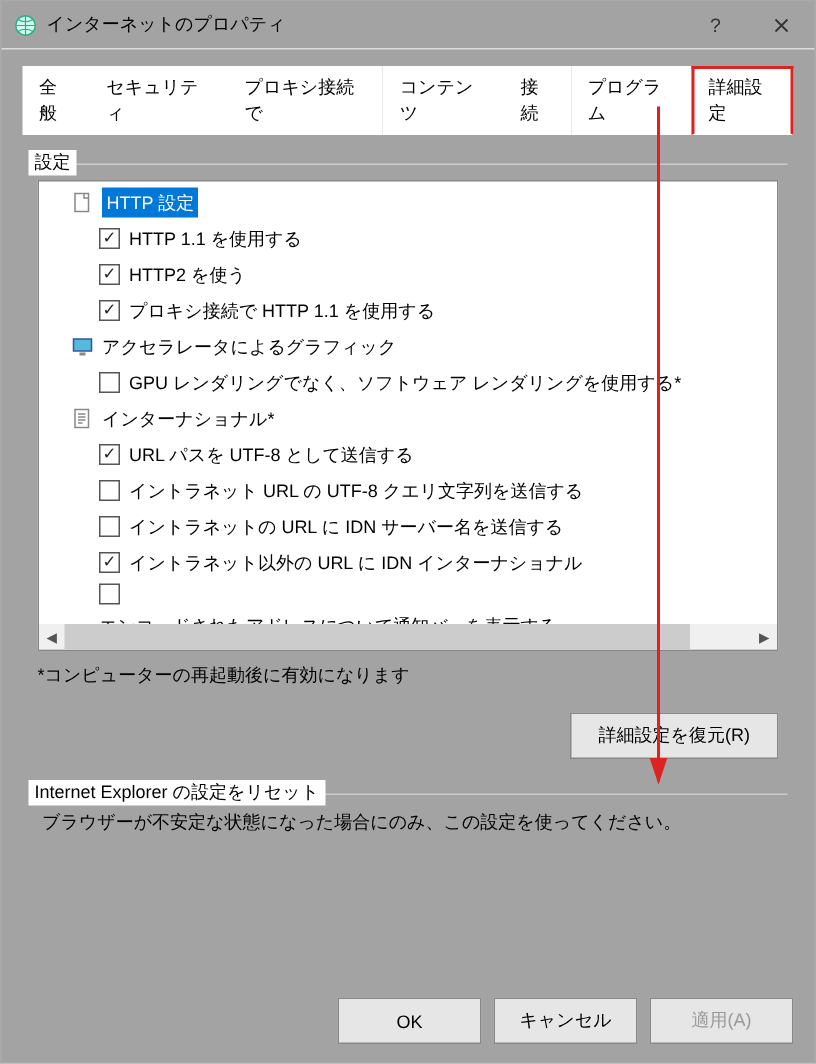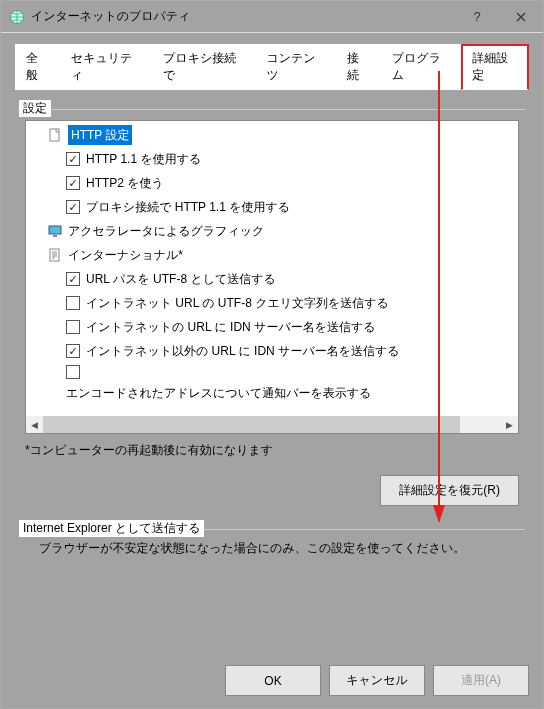--- a/index.html
+++ b/index.html
@@ -208,21 +208,21 @@
     }
     .reset-btn {
       border: 2px solid #d22;
       background: #e6e6e6;
       padding: 7px 18px;
       font-size: 12px;
       font-family: inherit;
     }
     .reset-note {
       font-size: 12px;
-      margin: 10px 20px;
+      margin: 10px 9px;
     }
     .footer {
       display: flex;
       justify-content: flex-end;
       gap: 8px;
       padding: 12px 14px;
     }
     .footer .btn-std { width: 96px; padding: 6px 0; text-align:center; }
     .arrow-overlay {
       position: absolute;
@@ -297,20 +297,25 @@
           <div class="tree-row header">
             <span class="indent1"></span>
             <span class="pic">
               <svg viewBox="0 0 14 14">
                   <rect x="1" y="2" width="12" height="8" fill="#5bd" stroke="#359"></rect>
                   <rect x="5" y="11" width="4" height="2" fill="#888"></rect>
                 </svg>
             </span>
             <span>アクセラレータによるグラフィック</span>
           </div>
+          <div class="tree-row">
+              <span class="indent2"></span>
+              <span class="cb"></span>
+              <span>GPU レンダリングでなく、ソフトウェア レンダリングを使用する*</span>
+            </div>
 
           <div class="tree-row header">
             <span class="indent1"></span>
             <span class="pic">
               <svg viewBox="0 0 14 14">
                   <rect x="2" y="1" width="9" height="12" fill="#fff" stroke="#888"></rect>
                   <path d="M4 4 h5 M4 6 h5 M4 8 h5 M4 10 h3" stroke="#888"></path>
                 </svg>
             </span>
             <span>インターナショナル*</span>
@@ -326,21 +331,21 @@
               <span>イントラネット URL の UTF-8 クエリ文字列を送信する</span>
             </div>
           <div class="tree-row">
               <span class="indent2"></span>
               <span class="cb"></span>
               <span>イントラネットの URL に IDN サーバー名を送信する</span>
             </div>
           <div class="tree-row">
               <span class="indent2"></span>
               <span class="cb">✓</span>
-              <span>イントラネット以外の URL に IDN サーバー名を送信する</span>
+              <span>イントラネット以外の URL に IDN インターナショナル</span>
             </div>
           <div class="tree-row">
               <span class="indent2"></span>
               <span class="cb"></span>
             </div>
           <div class="tree-row">
               <span class="indent2"></span>
               <span>エンコードされたアドレスについて通知バーを表示する</span>
             </div>
 
@@ -354,21 +359,21 @@
         </div>
       </div>
 
       <div class="note">*コンピューターの再起動後に有効になります</div>
 
       <div class="restore-row">
         <button class="btn-std">詳細設定を復元(R)</button>
       </div>
 
       <div class="reset-group">
-        <span class="group-label">Internet Explorer として送信する</span>
+        <span class="group-label">Internet Explorer の設定をリセット</span>
         <div class="group-line"></div>
 
 
         <div class="reset-note">ブラウザーが不安定な状態になった場合にのみ、この設定を使ってください。</div>
       </div>
     </div>
   </div>
 
   <div class="footer">
     <button class="btn-std">OK</button>

